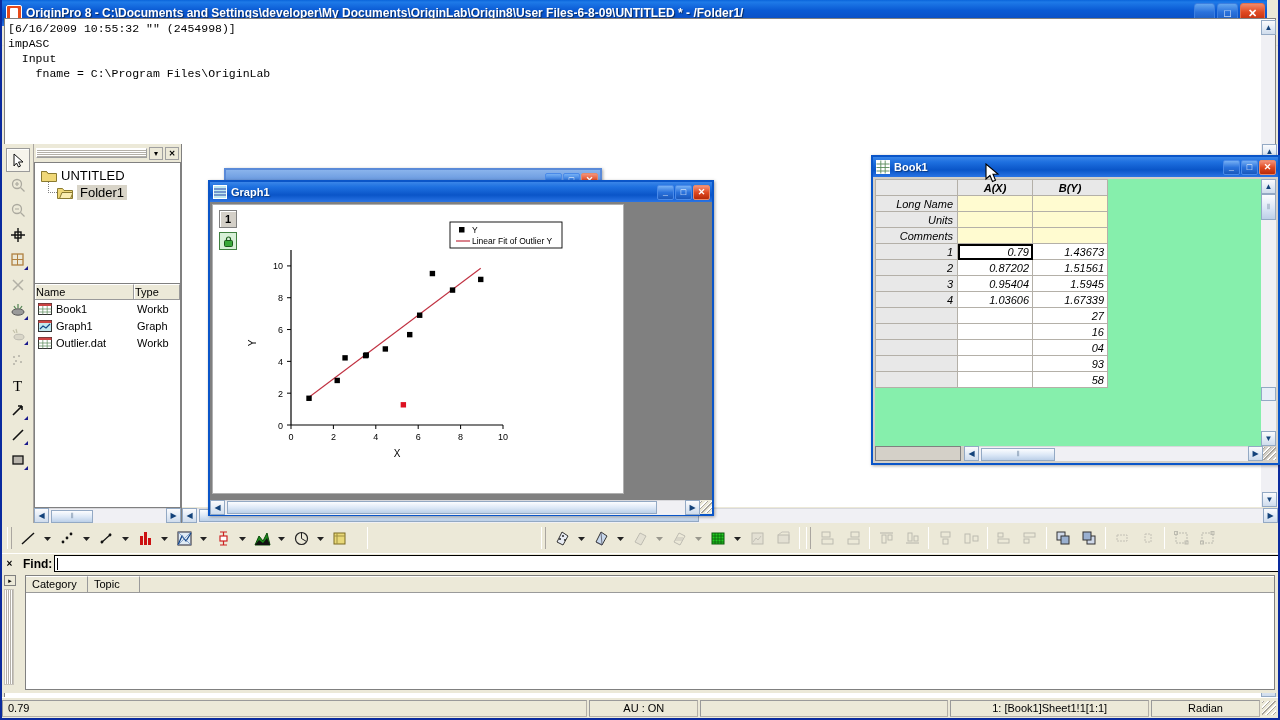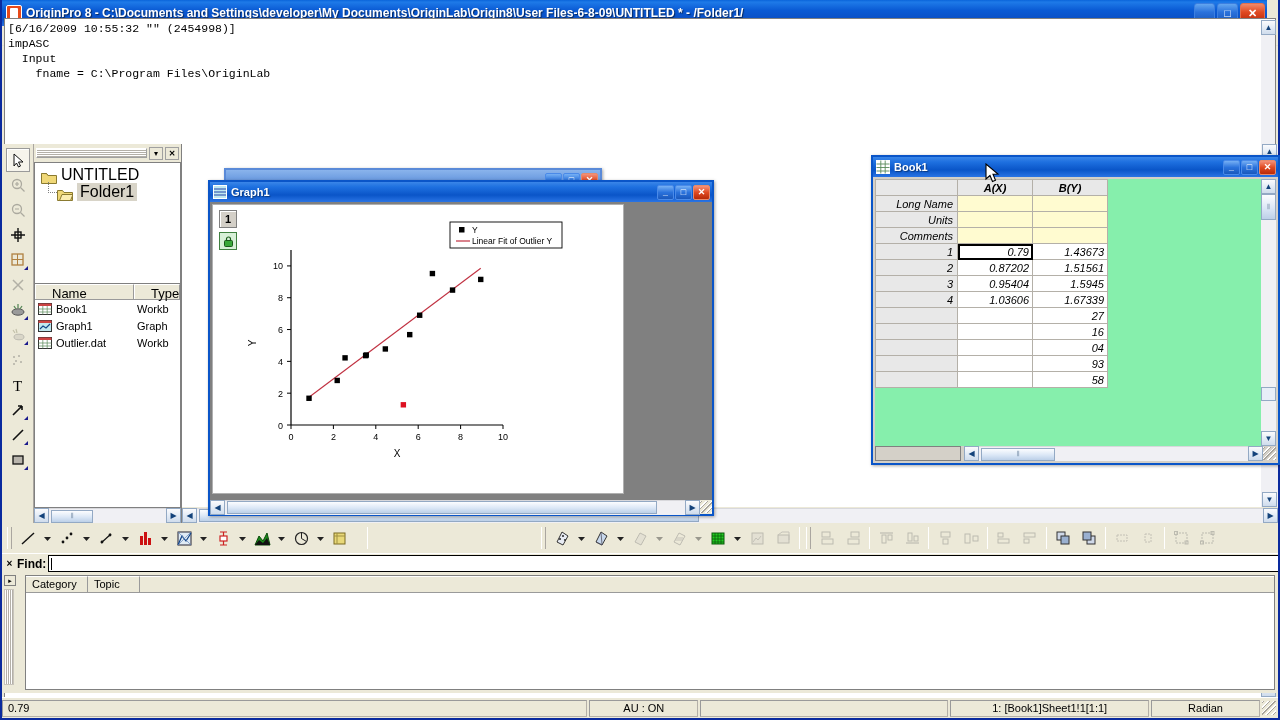--- a/index.html
+++ b/index.html
@@ -131,32 +131,32 @@
   .pex-head .hbar { flex:1 1 auto; height:10px;
       background: repeating-linear-gradient(180deg,#fff 0 1px,#b4b0a8 1px 2px);
       border-top:1px solid #fff; border-left:1px solid #fff;
       border-bottom:1px solid #a0a0a0; border-right:1px solid #a0a0a0;}
   .pex-head .hb { width:14px;height:13px; border:1px solid #a0a0a0; background:#ece9d8;
       display:flex;align-items:center;justify-content:center;font-size:8px; margin-left:2px;}
   .pex-tree {
     flex: 0 0 122px; background:#fff; border:1px solid #808080; border-right-width:1px;
     margin:0; padding:4px 0 0 6px; overflow:hidden;
   }
-  .tnode { display:flex; align-items:flex-end; font-size:16px; height:17px; }
+  .tnode { display:flex; align-items:center; font-size:13px; height:17px; }
   .tnode.child { padding-left:16px; position:relative; }
   .tnode.child::before {
     content:""; position:absolute; left:7px; top:-2px; width:8px; height:10px;
     border-left:1px dotted #808080; border-bottom:1px dotted #808080;
   }
   .folder-ico { width:16px;height:13px;margin-right:4px;flex:0 0 auto; }
   .tnode .sel-label { background:#d8d4c8; padding:0 3px; }
   .pex-grid { flex:1 1 auto; background:#fff; border:1px solid #808080; border-top:none;
     display:flex; flex-direction:column; overflow:hidden; }
   .pg-head { display:flex; height:16px; background:#ece9d8; border-bottom:1px solid #9a9a9a; }
-  .pg-head div { font-size:13px; padding:1px 16px; border-right:1px solid #9a9a9a;
+  .pg-head div { font-size:11px; padding:1px 0; border-right:1px solid #9a9a9a;
       border-top:1px solid #fff; border-left:1px solid #fff; }
   .pg-head .c1 { flex:1 1 auto; }
   .pg-head .c2 { width:46px; }
   .pg-row { display:flex; height:17px; align-items:center; font-size:11px; }
   .pg-row .n { flex:1 1 auto; display:flex; align-items:center; gap:4px; padding-left:3px; }
   .pg-row .t { width:46px; padding-left:3px; }
   .pex-sb { height:15px; display:flex; align-items:center; background:#ece9d8; }
 
   
   .sarrow {
@@ -242,21 +242,21 @@
   .btbar { position:absolute; left:0; right:0; height:30px; background:#ece9d8;
      display:flex; align-items:center; padding-left:2px; }
   .btbar1 { bottom:165px; }
 
   
   .findpanel { position:absolute; left:0; right:0; bottom:25px; height:140px;
      background:#ece9d8; border-top:1px solid #fff; }
   .find-row { display:flex; align-items:center; height:19px; padding-left:2px; }
   .find-x { width:11px;height:13px; font-size:10px; font-weight:bold; display:flex;
      align-items:center;justify-content:center; cursor:default; }
-  .find-lbl { font-size:12px; font-weight:bold; padding:0 2px; }
+  .find-lbl { font-size:12px; font-weight:bold; padding:0 2px;margin-left:6px; }
   .find-input { flex:1 1 auto; height:17px; background:#fff; border:1px solid #000;
      border-right:none; border-bottom:1px solid #000; }
   .find-caret { display:inline-block; width:1px; height:12px; background:#000; margin:2px 0 0 2px;}
   .find-body { position:absolute; left:23px; right:3px; top:21px; bottom:3px; background:#fff;
      border:1px solid #808080; }
   .fcols { display:flex; height:17px; background:#ece9d8; border-bottom:1px solid #9a9a9a; }
   .fcols div { font-size:11px; padding:1px 6px; border-right:1px solid #9a9a9a;
      border-top:1px solid #fff; }
   .find-side { position:absolute; left:2px; top:21px; bottom:3px; width:18px; }
   .find-side .sq { width:12px;height:11px;border:1px solid #808080; background:#ece9d8;

